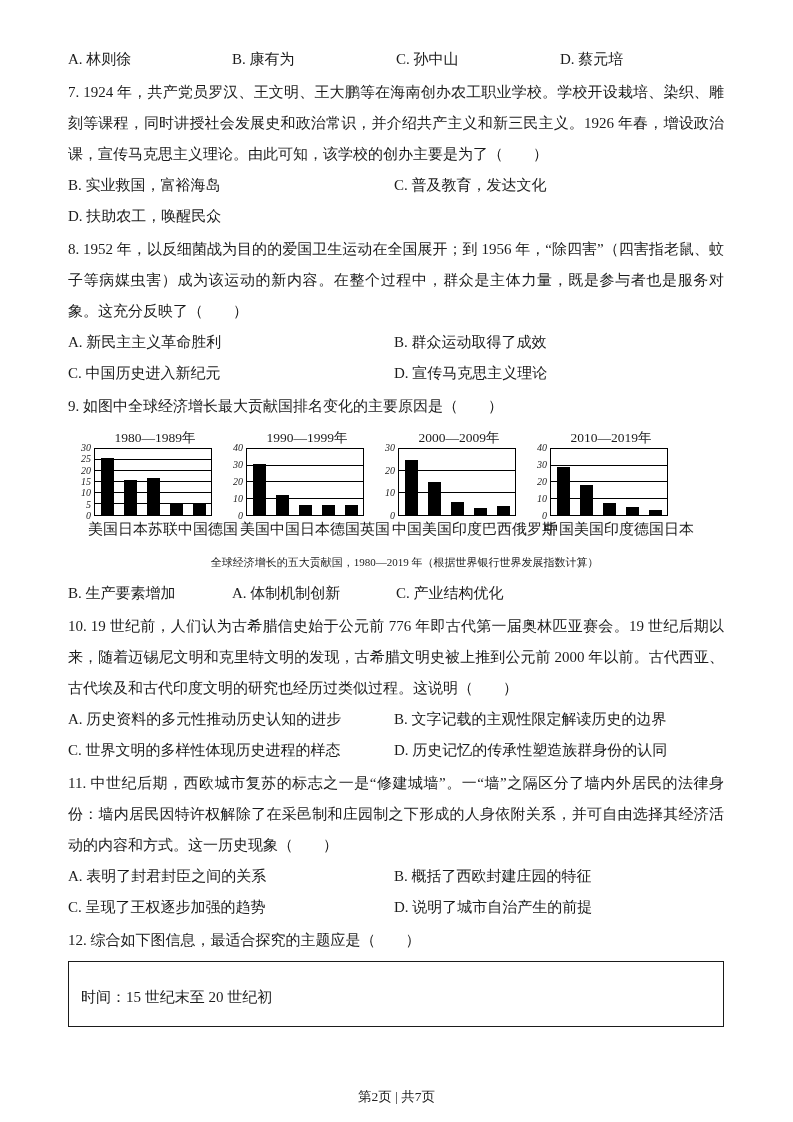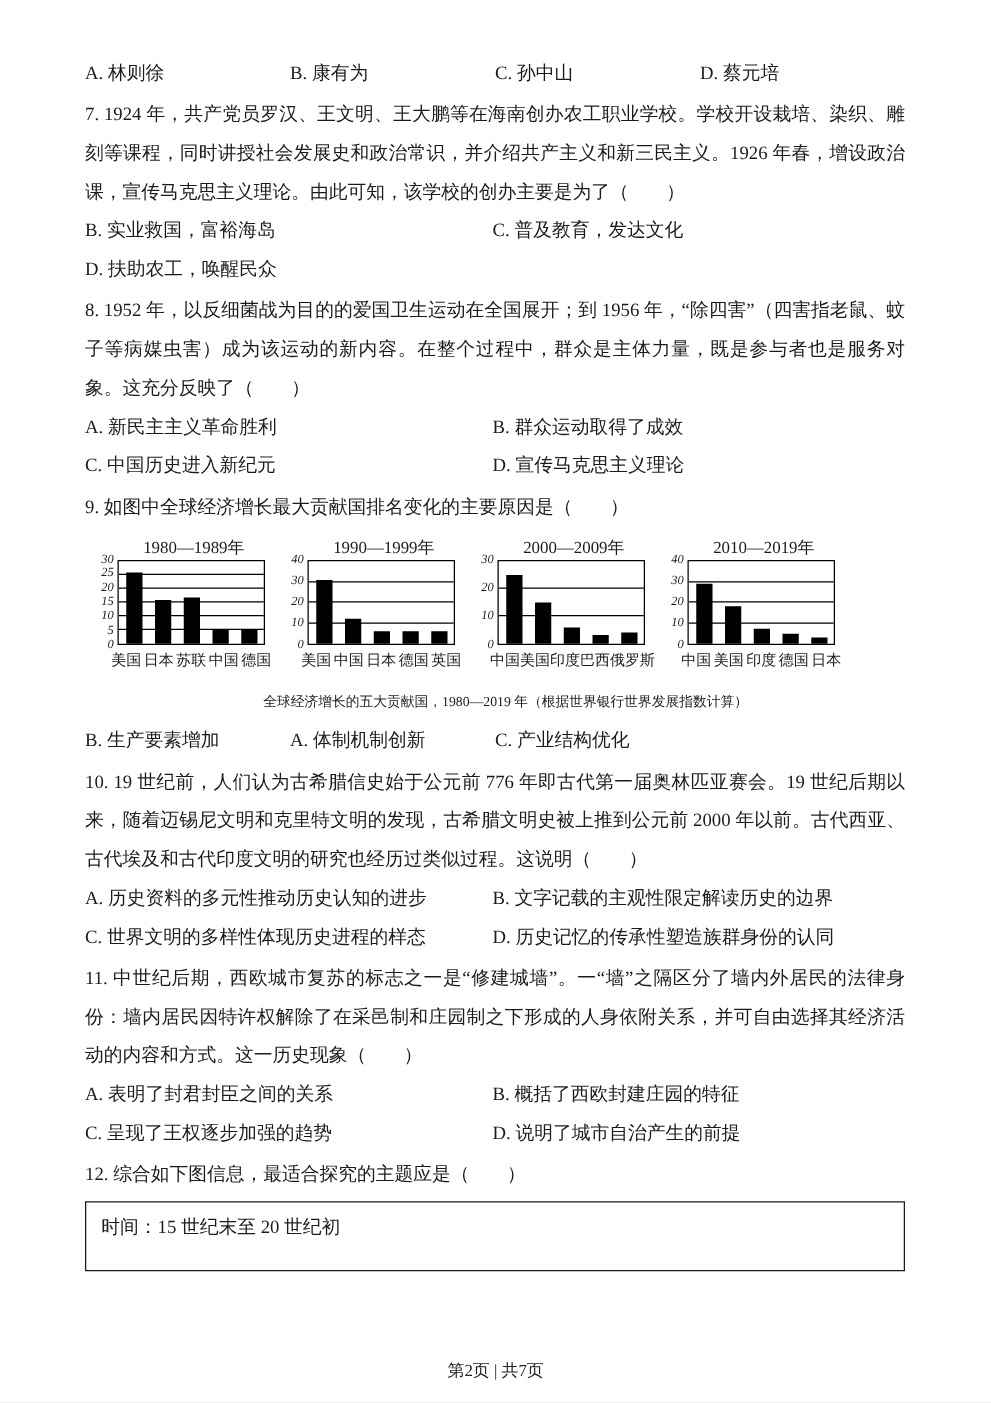--- a/index.html
+++ b/index.html
@@ -34,28 +34,28 @@
   .chart-title { font-size:13.5px; text-align:center; padding-left:24px; height:21px; line-height:21px; white-space:nowrap; }
   .plot-wrap { position:relative; height:68px; margin-left:26px; margin-right:6px; }
   .plot { position:absolute; inset:0; border:1.3px solid #000; }
   .gridline { position:absolute; left:0; right:0; height:1px; background:#000; }
   .bar { position:absolute; bottom:0; width:13px; background:#000; }
   .ytick {
     position:absolute; right:calc(100% + 3px);
     font-size:10px; line-height:10px;
     transform:translateY(50%); white-space:nowrap;font-style:italic;
   }
-  .cats { display:flex; margin-top:4px; margin-left:20px; font-size:12px; }
+  .cats { display:flex; margin-top:4px; margin-left:20px; font-size:15px; }
   .cat { flex:1; text-align:center; white-space:nowrap; }
 
   .info-box {
     margin-top:5px;
     border:1.4px solid #1b1b1b;
-    height:56px; box-sizing:border-box;
-    padding:10px 12px;
+    height:66px; box-sizing:border-box;
+    padding:26px 12px;
     font-size:15px;
   }
   .footer {
     position:absolute; left:0; right:0; bottom:16px;
     text-align:center; font-size:13.5px; color:#222;
   }
 </style>
 </head>
 <body>
 

